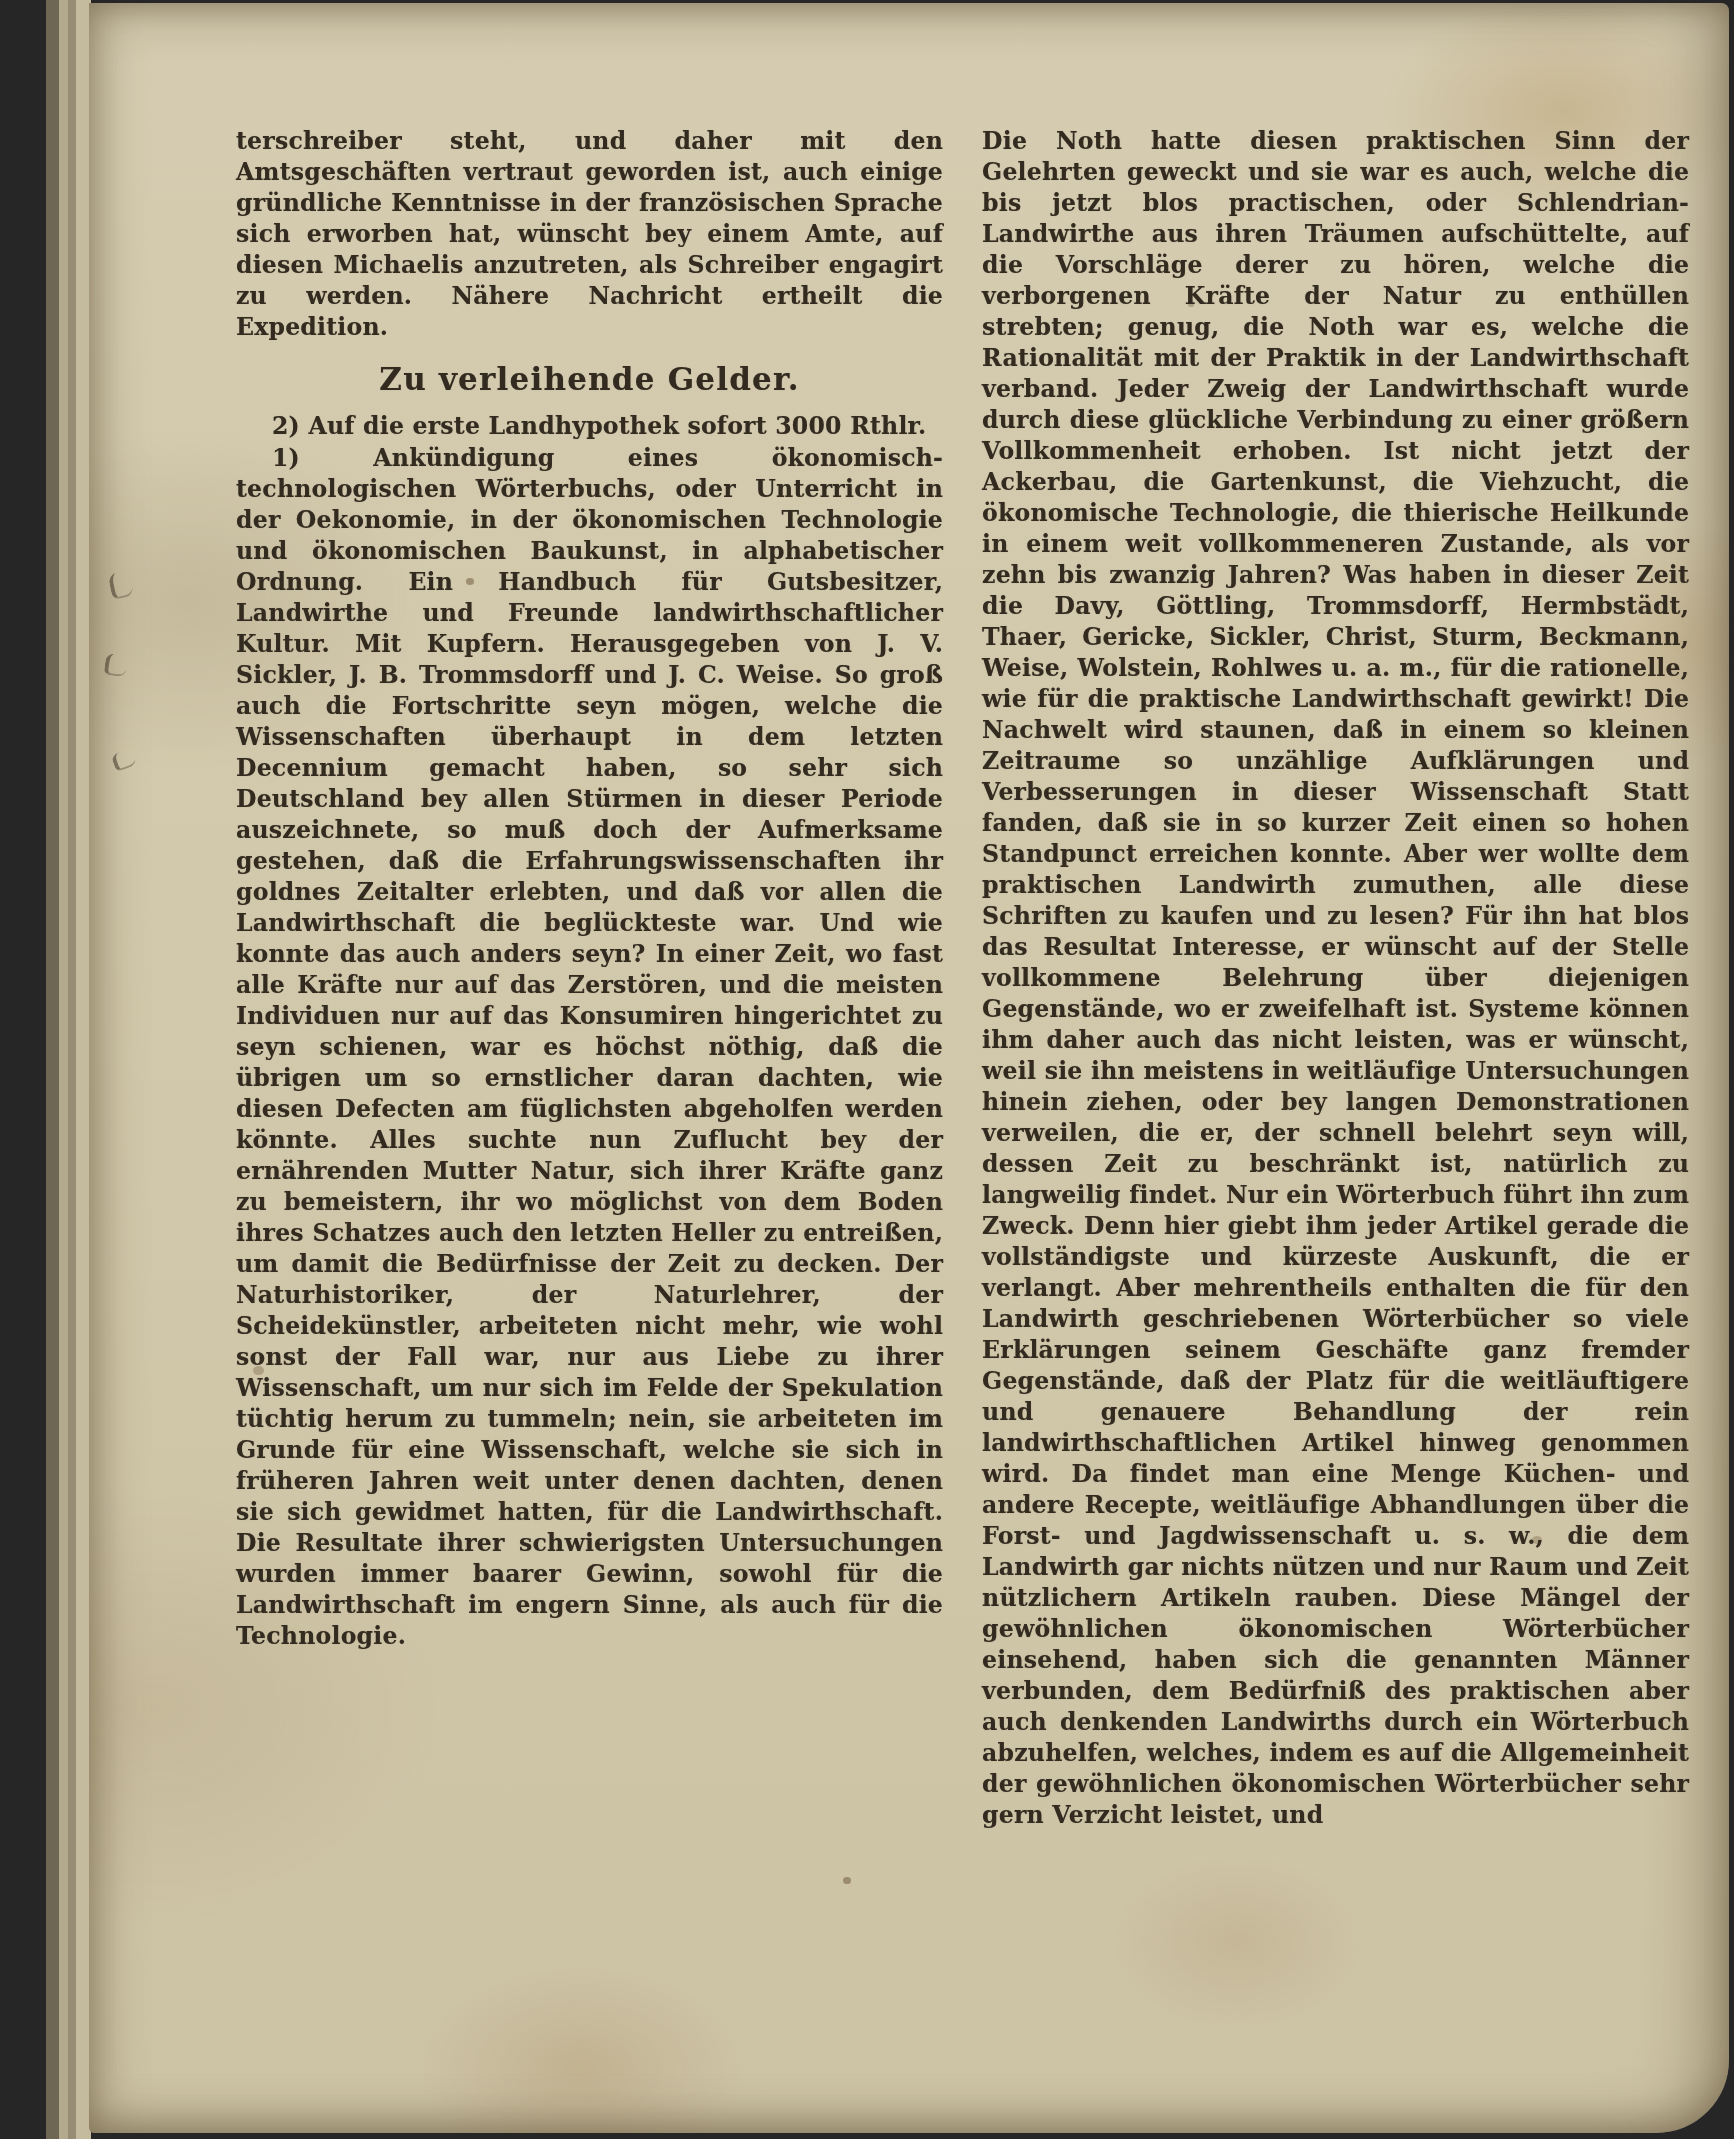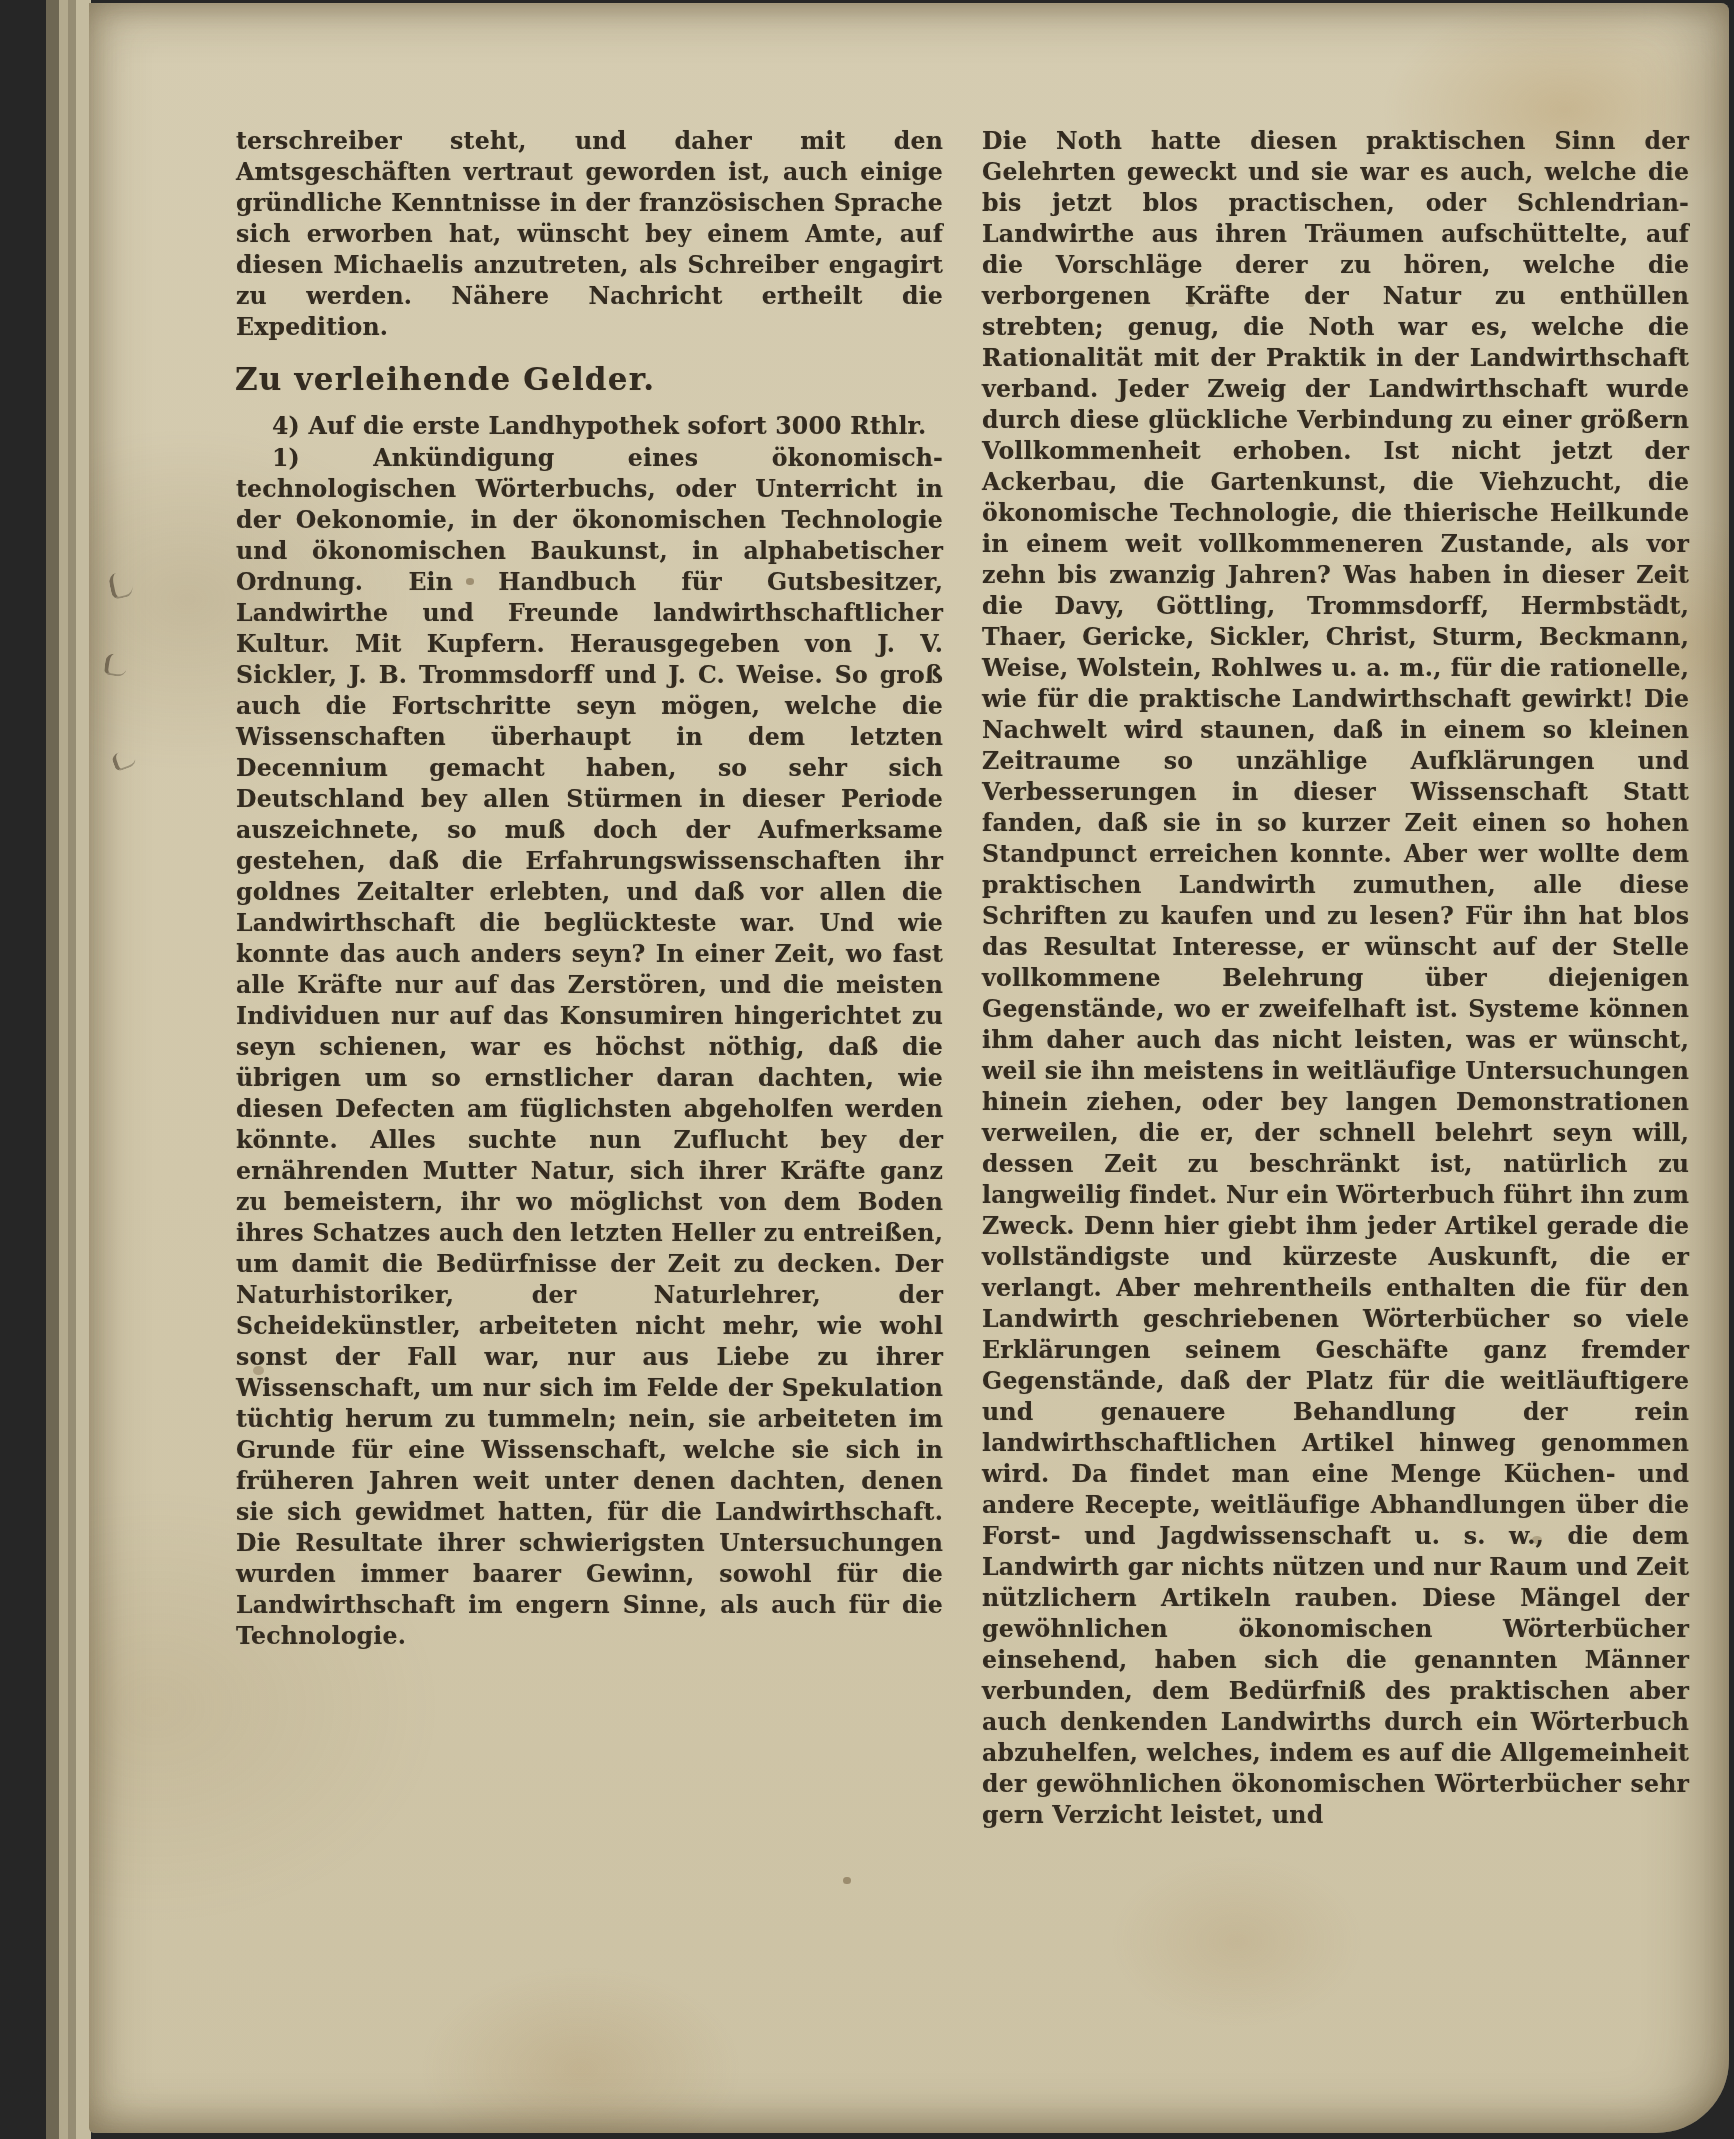--- a/index.html
+++ b/index.html
@@ -89,21 +89,21 @@
     line-height: 31px;
     font-weight: 700;
     letter-spacing: 0.2px;
     text-align: justify;
     hyphens: auto;
     text-shadow: 0 0 0.8px rgba(50,40,25,.35);
   }
   .para { margin: 1px; text-indent: 36px; }
   .para.no-indent { text-indent: 0; }
   .heading {
-    text-align: left;
+    text-align: center;
     font-size: 31px;
     line-height: 37px;
     font-weight: 700;
     letter-spacing: 1.2px;
     margin: 18px 0 13px 0;
     text-indent: 0;
   }
   .sig-line {
     display: flex;
     justify-content: space-between;
@@ -134,21 +134,21 @@
     <div class="mark m3"></div>
 
     <div class="content">
 
       <div class="col">
         <p class="para no-indent">terschreiber steht, und daher mit den Amtsgeschäften vertraut geworden ist, auch einige gründliche Kenntnisse in der französischen Sprache sich erworben hat, wünscht bey einem Amte, auf diesen Michaelis anzutreten, als Schreiber engagirt zu werden. Nähere Nachricht ertheilt die Expedition.</p>
 
         <h2 class="heading">Zu verleihende Gelder.</h2>
 
 
-        <p class="para">4) Auf die erste Landhypothek sofort 3000 Rthlr.</p>
+        <p class="para">2) Auf die erste Landhypothek sofort 3000 Rthlr.</p>
 
 
 
         <p class="para">1) Ankündigung eines ökonomisch-technologischen Wörterbuchs, oder Unterricht in der Oekonomie, in der ökonomischen Technologie und ökonomischen Baukunst, in alphabetischer Ordnung. Ein Handbuch für Gutsbesitzer, Landwirthe und Freunde landwirthschaftlicher Kultur. Mit Kupfern. Herausgegeben von J. V. Sickler, J. B. Trommsdorff und J. C. Weise. So groß auch die Fortschritte seyn mögen, welche die Wissenschaften überhaupt in dem letzten Decennium gemacht haben, so sehr sich Deutschland bey allen Stürmen in dieser Periode auszeichnete, so muß doch der Aufmerksame gestehen, daß die Erfahrungswissenschaften ihr goldnes Zeitalter erlebten, und daß vor allen die Landwirthschaft die beglückteste war. Und wie konnte das auch anders seyn? In einer Zeit, wo fast alle Kräfte nur auf das Zerstören, und die meisten Individuen nur auf das Konsumiren hingerichtet zu seyn schienen, war es höchst nöthig, daß die übrigen um so ernstlicher daran dachten, wie diesen Defecten am füglichsten abgeholfen werden könnte. Alles suchte nun Zuflucht bey der ernährenden Mutter Natur, sich ihrer Kräfte ganz zu bemeistern, ihr wo möglichst von dem Boden ihres Schatzes auch den letzten Heller zu entreißen, um damit die Bedürfnisse der Zeit zu decken. Der Naturhistoriker, der Naturlehrer, der Scheidekünstler, arbeiteten nicht mehr, wie wohl sonst der Fall war, nur aus Liebe zu ihrer Wissenschaft, um nur sich im Felde der Spekulation tüchtig herum zu tummeln; nein, sie arbeiteten im Grunde für eine Wissenschaft, welche sie sich in früheren Jahren weit unter denen dachten, denen sie sich gewidmet hatten, für die Landwirthschaft. Die Resultate ihrer schwierigsten Untersuchungen wurden immer baarer Gewinn, sowohl für die Landwirthschaft im engern Sinne, als auch für die Technologie.</p>
       </div>
 
       <div class="col">
         <p class="para no-indent">Die Noth hatte diesen praktischen Sinn der Gelehrten geweckt und sie war es auch, welche die bis jetzt blos practischen, oder Schlendrian-Landwirthe aus ihren Träumen aufschüttelte, auf die Vorschläge derer zu hören, welche die verborgenen Kräfte der Natur zu enthüllen strebten; genug, die Noth war es, welche die Rationalität mit der Praktik in der Landwirthschaft verband. Jeder Zweig der Landwirthschaft wurde durch diese glückliche Verbindung zu einer größern Vollkommenheit erhoben. Ist nicht jetzt der Ackerbau, die Gartenkunst, die Viehzucht, die ökonomische Technologie, die thierische Heilkunde in einem weit vollkommeneren Zustande, als vor zehn bis zwanzig Jahren? Was haben in dieser Zeit die Davy, Göttling, Trommsdorff, Hermbstädt, Thaer, Gericke, Sickler, Christ, Sturm, Beckmann, Weise, Wolstein, Rohlwes u. a. m., für die rationelle, wie für die praktische Landwirthschaft gewirkt! Die Nachwelt wird staunen, daß in einem so kleinen Zeitraume so unzählige Aufklärungen und Verbesserungen in dieser Wissenschaft Statt fanden, daß sie in so kurzer Zeit einen so hohen Standpunct erreichen konnte. Aber wer wollte dem praktischen Landwirth zumuthen, alle diese Schriften zu kaufen und zu lesen? Für ihn hat blos das Resultat Interesse, er wünscht auf der Stelle vollkommene Belehrung über diejenigen Gegenstände, wo er zweifelhaft ist. Systeme können ihm daher auch das nicht leisten, was er wünscht, weil sie ihn meistens in weitläufige Untersuchungen hinein ziehen, oder bey langen Demonstrationen verweilen, die er, der schnell belehrt seyn will, dessen Zeit zu beschränkt ist, natürlich zu langweilig findet. Nur ein Wörterbuch führt ihn zum Zweck. Denn hier giebt ihm jeder Artikel gerade die vollständigste und kürzeste Auskunft, die er verlangt. Aber mehrentheils enthalten die für den Landwirth geschriebenen Wörterbücher so viele Erklärungen seinem Geschäfte ganz fremder Gegenstände, daß der Platz für die weitläuftigere und genauere Behandlung der rein landwirthschaftlichen Artikel hinweg genommen wird. Da findet man eine Menge Küchen- und andere Recepte, weitläufige Abhandlungen über die Forst- und Jagdwissenschaft u. s. w., die dem Landwirth gar nichts nützen und nur Raum und Zeit nützlichern Artikeln rauben. Diese Mängel der gewöhnlichen ökonomischen Wörterbücher einsehend, haben sich die genannten Männer verbunden, dem Bedürfniß des praktischen aber auch denkenden Landwirths durch ein Wörterbuch abzuhelfen, welches, indem es auf die Allgemeinheit der gewöhnlichen ökonomischen Wörterbücher sehr gern Verzicht leistet, und</p>
       </div>
 

